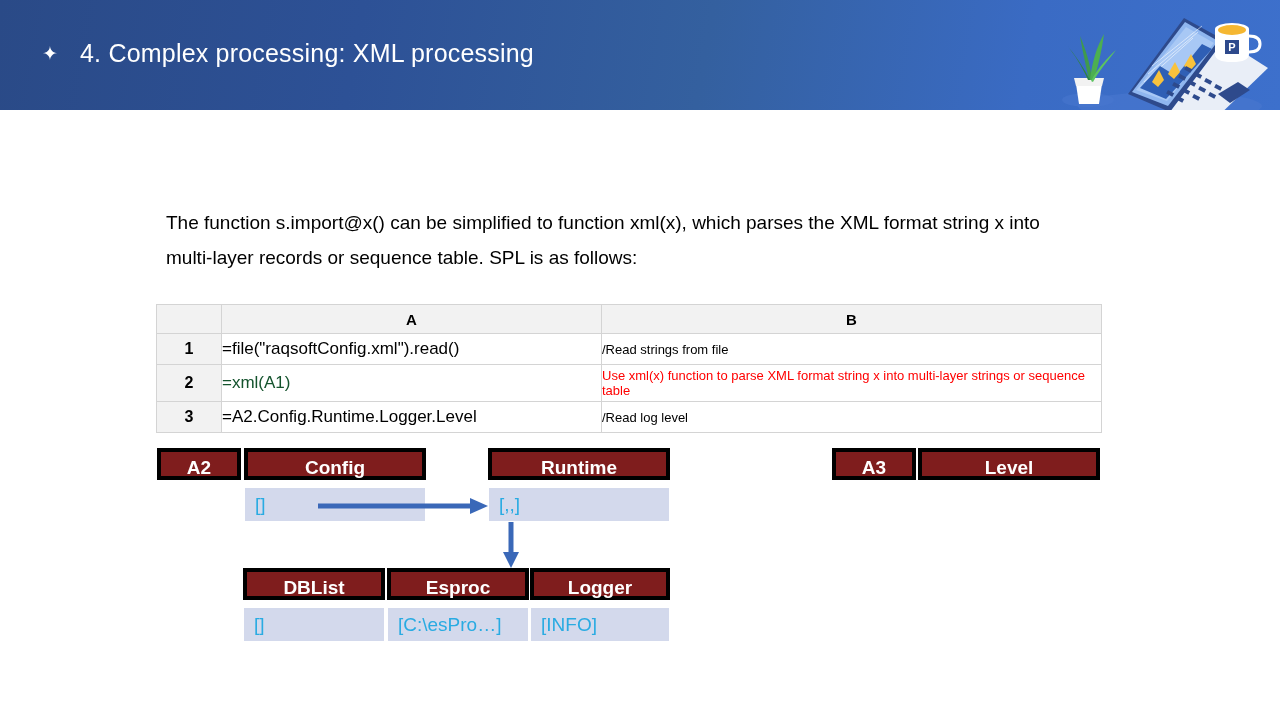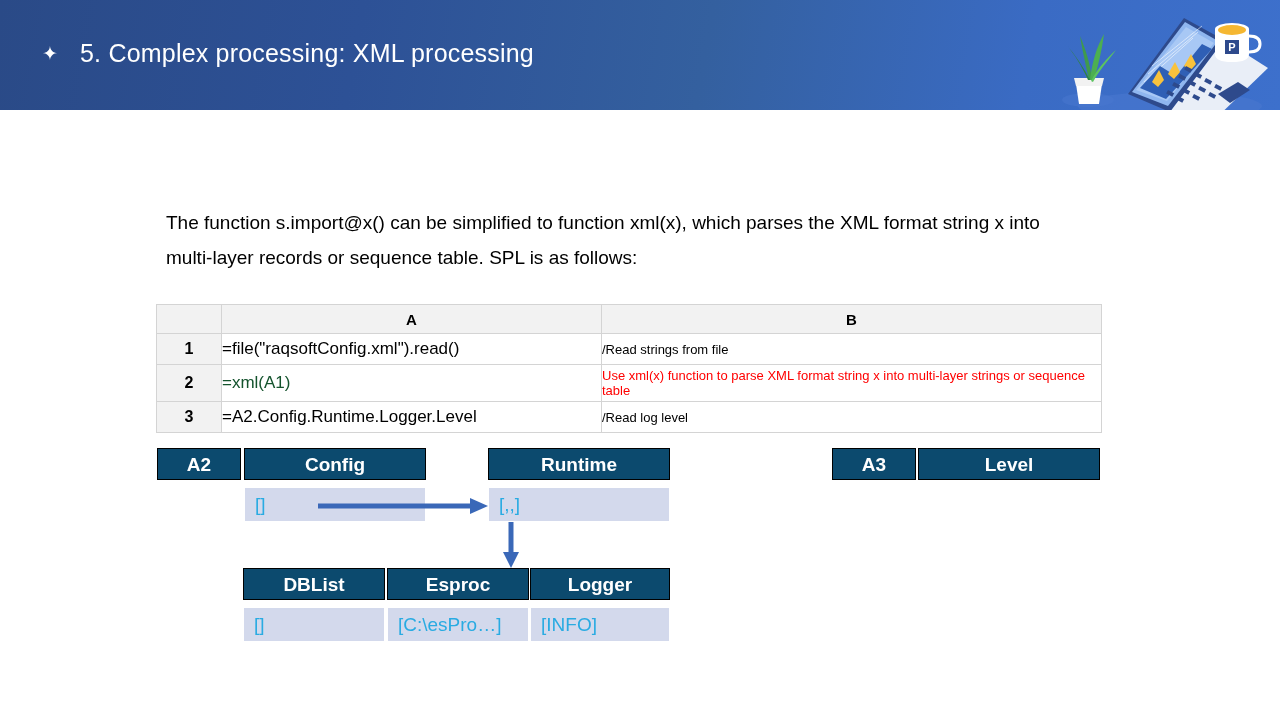--- a/index.html
+++ b/index.html
@@ -117,28 +117,28 @@
   .r3 td { height: 30px; }
 
   
   .diagram { position: absolute; left: 0; top: 0; width: 1280px; height: 720px; pointer-events: none; }
   .blk {
     position: absolute;
     box-sizing: border-box;
     pointer-events: auto;
   }
   .hdr {
-    background: #0c4a6e;
+    background: #7f1d1d;
     color: #ffffff;
     font-size: 19px;
     font-weight: bold;
     text-align: center;
     line-height: 32px;
     height: 32px;
-    border: 1px solid #000000;
+    border: 4px solid #000000;
   }
   .val {
     background: #d3d9ec;
     color: #29abe2;
     font-size: 19px;
     line-height: 34px;
     height: 34px;
     padding-left: 10px;
     border: 1px solid #ffffff;
     border-top: none;
@@ -153,21 +153,21 @@
     left: 0; top: 0;
     width: 1280px; height: 720px;
     pointer-events: none;
   }
 </style>
 </head>
 <body>
 
 <div class="banner">
   <span class="banner-bullet">✦</span>
-  <div class="banner-title">5. Complex processing: XML processing</div>
+  <div class="banner-title">4. Complex processing: XML processing</div>
 
   <div class="illus">
     <svg viewBox="0 0 220 138" width="220" height="138">
 
       <ellipse cx="118" cy="110" rx="92" ry="14" fill="#4a78cf" opacity="0.55"></ellipse>
       <ellipse cx="36" cy="104" rx="26" ry="7" fill="#4a78cf" opacity="0.5"></ellipse>
 
       <path d="M24 88 L50 88 L47 108 L27 108 Z" fill="#ffffff"></path>
       <path d="M22 82 L52 82 L50 90 L24 90 Z" fill="#f2f2f2"></path>
 

